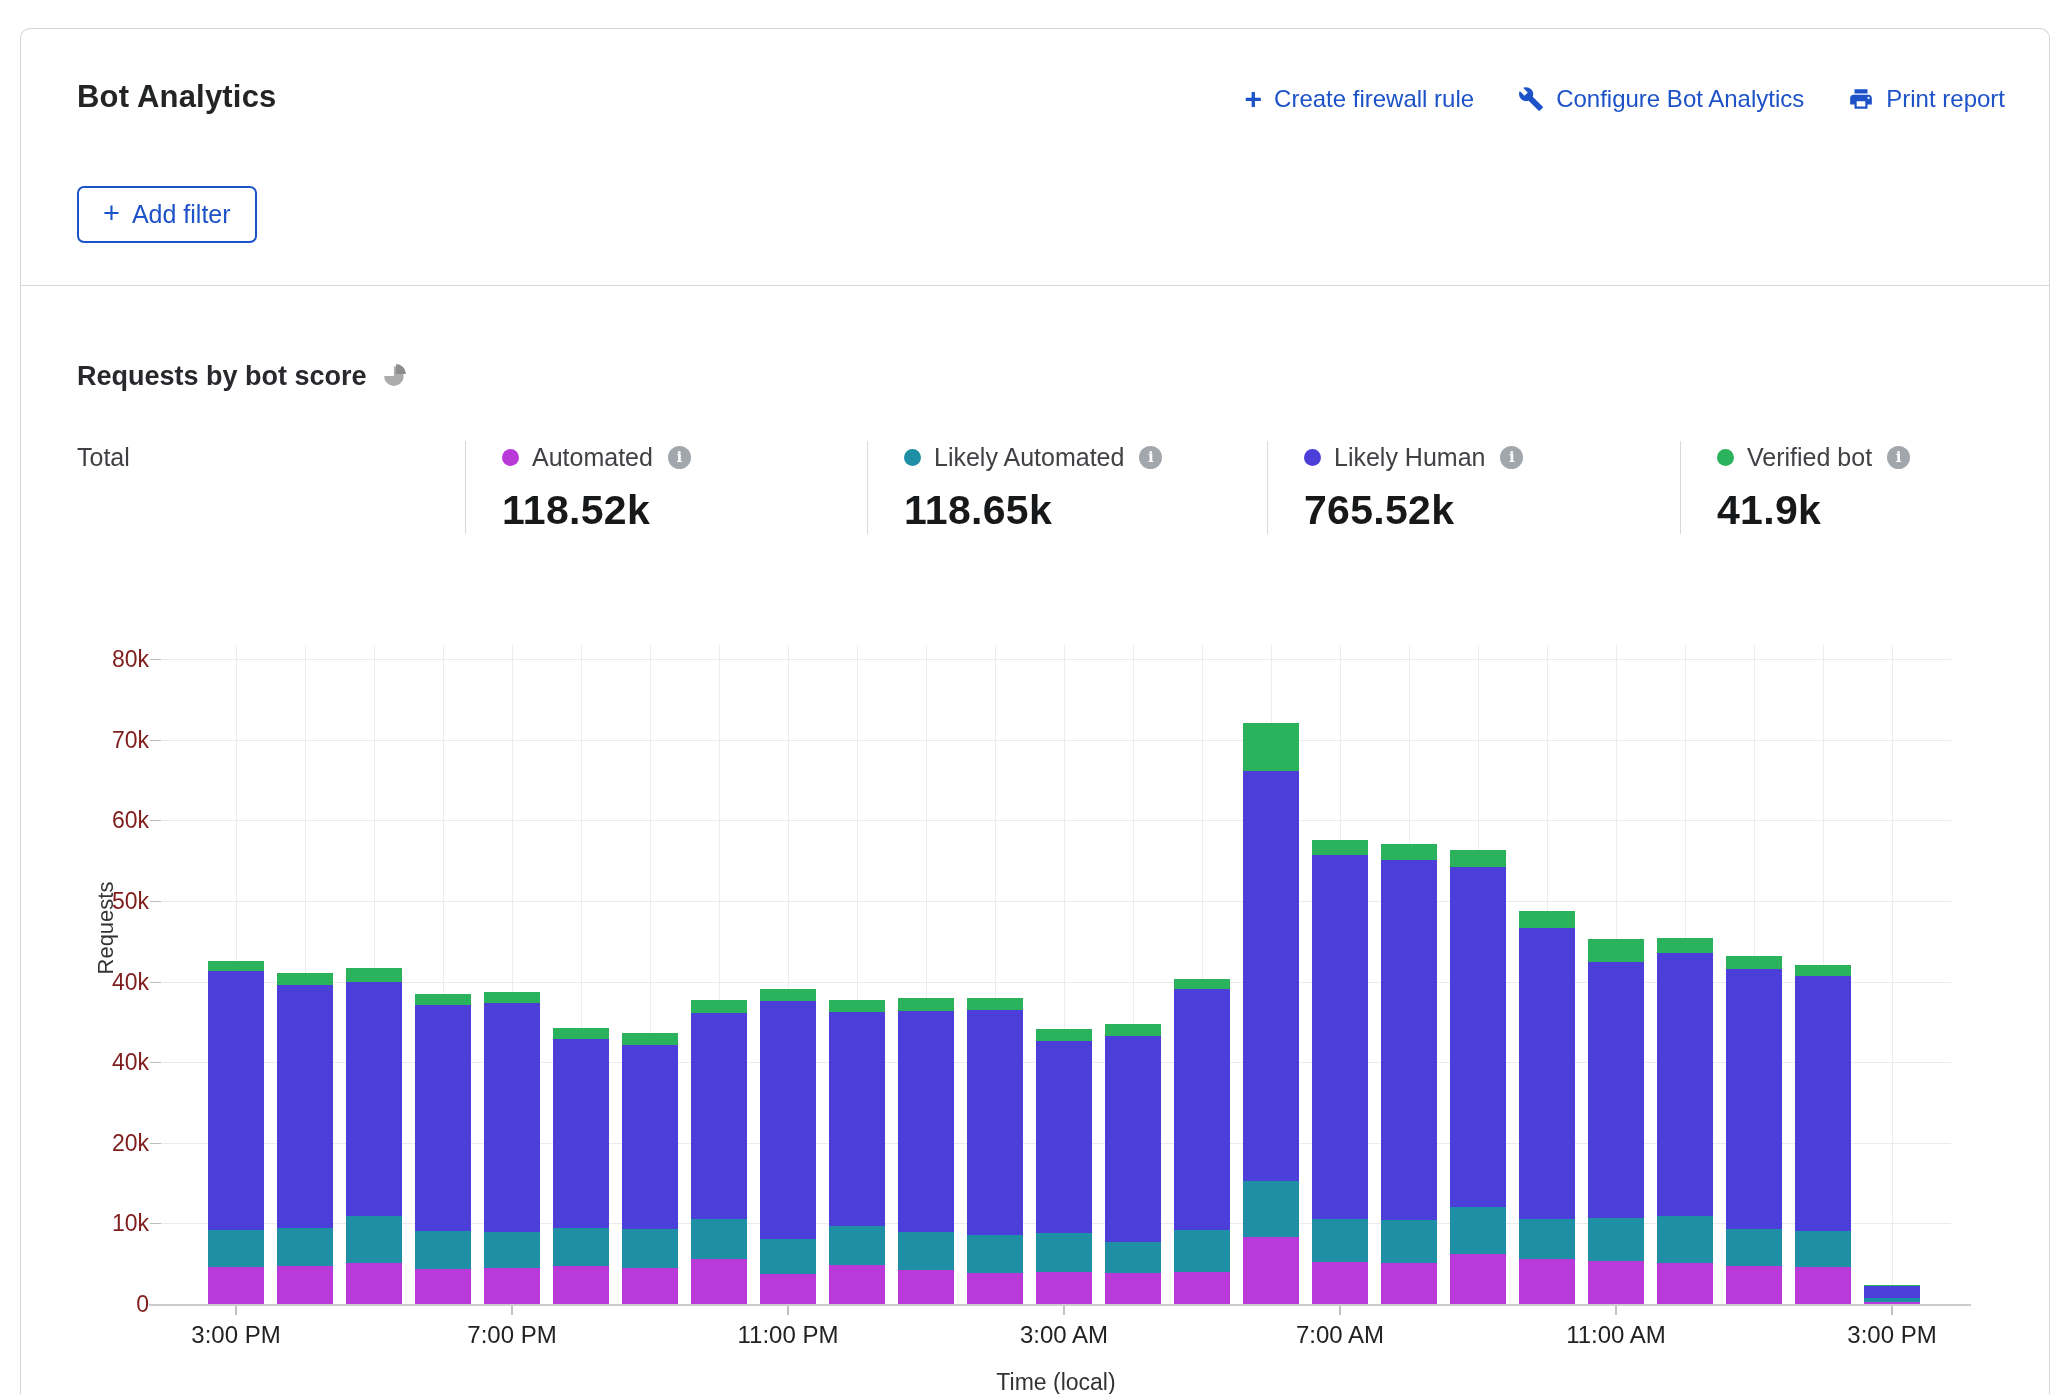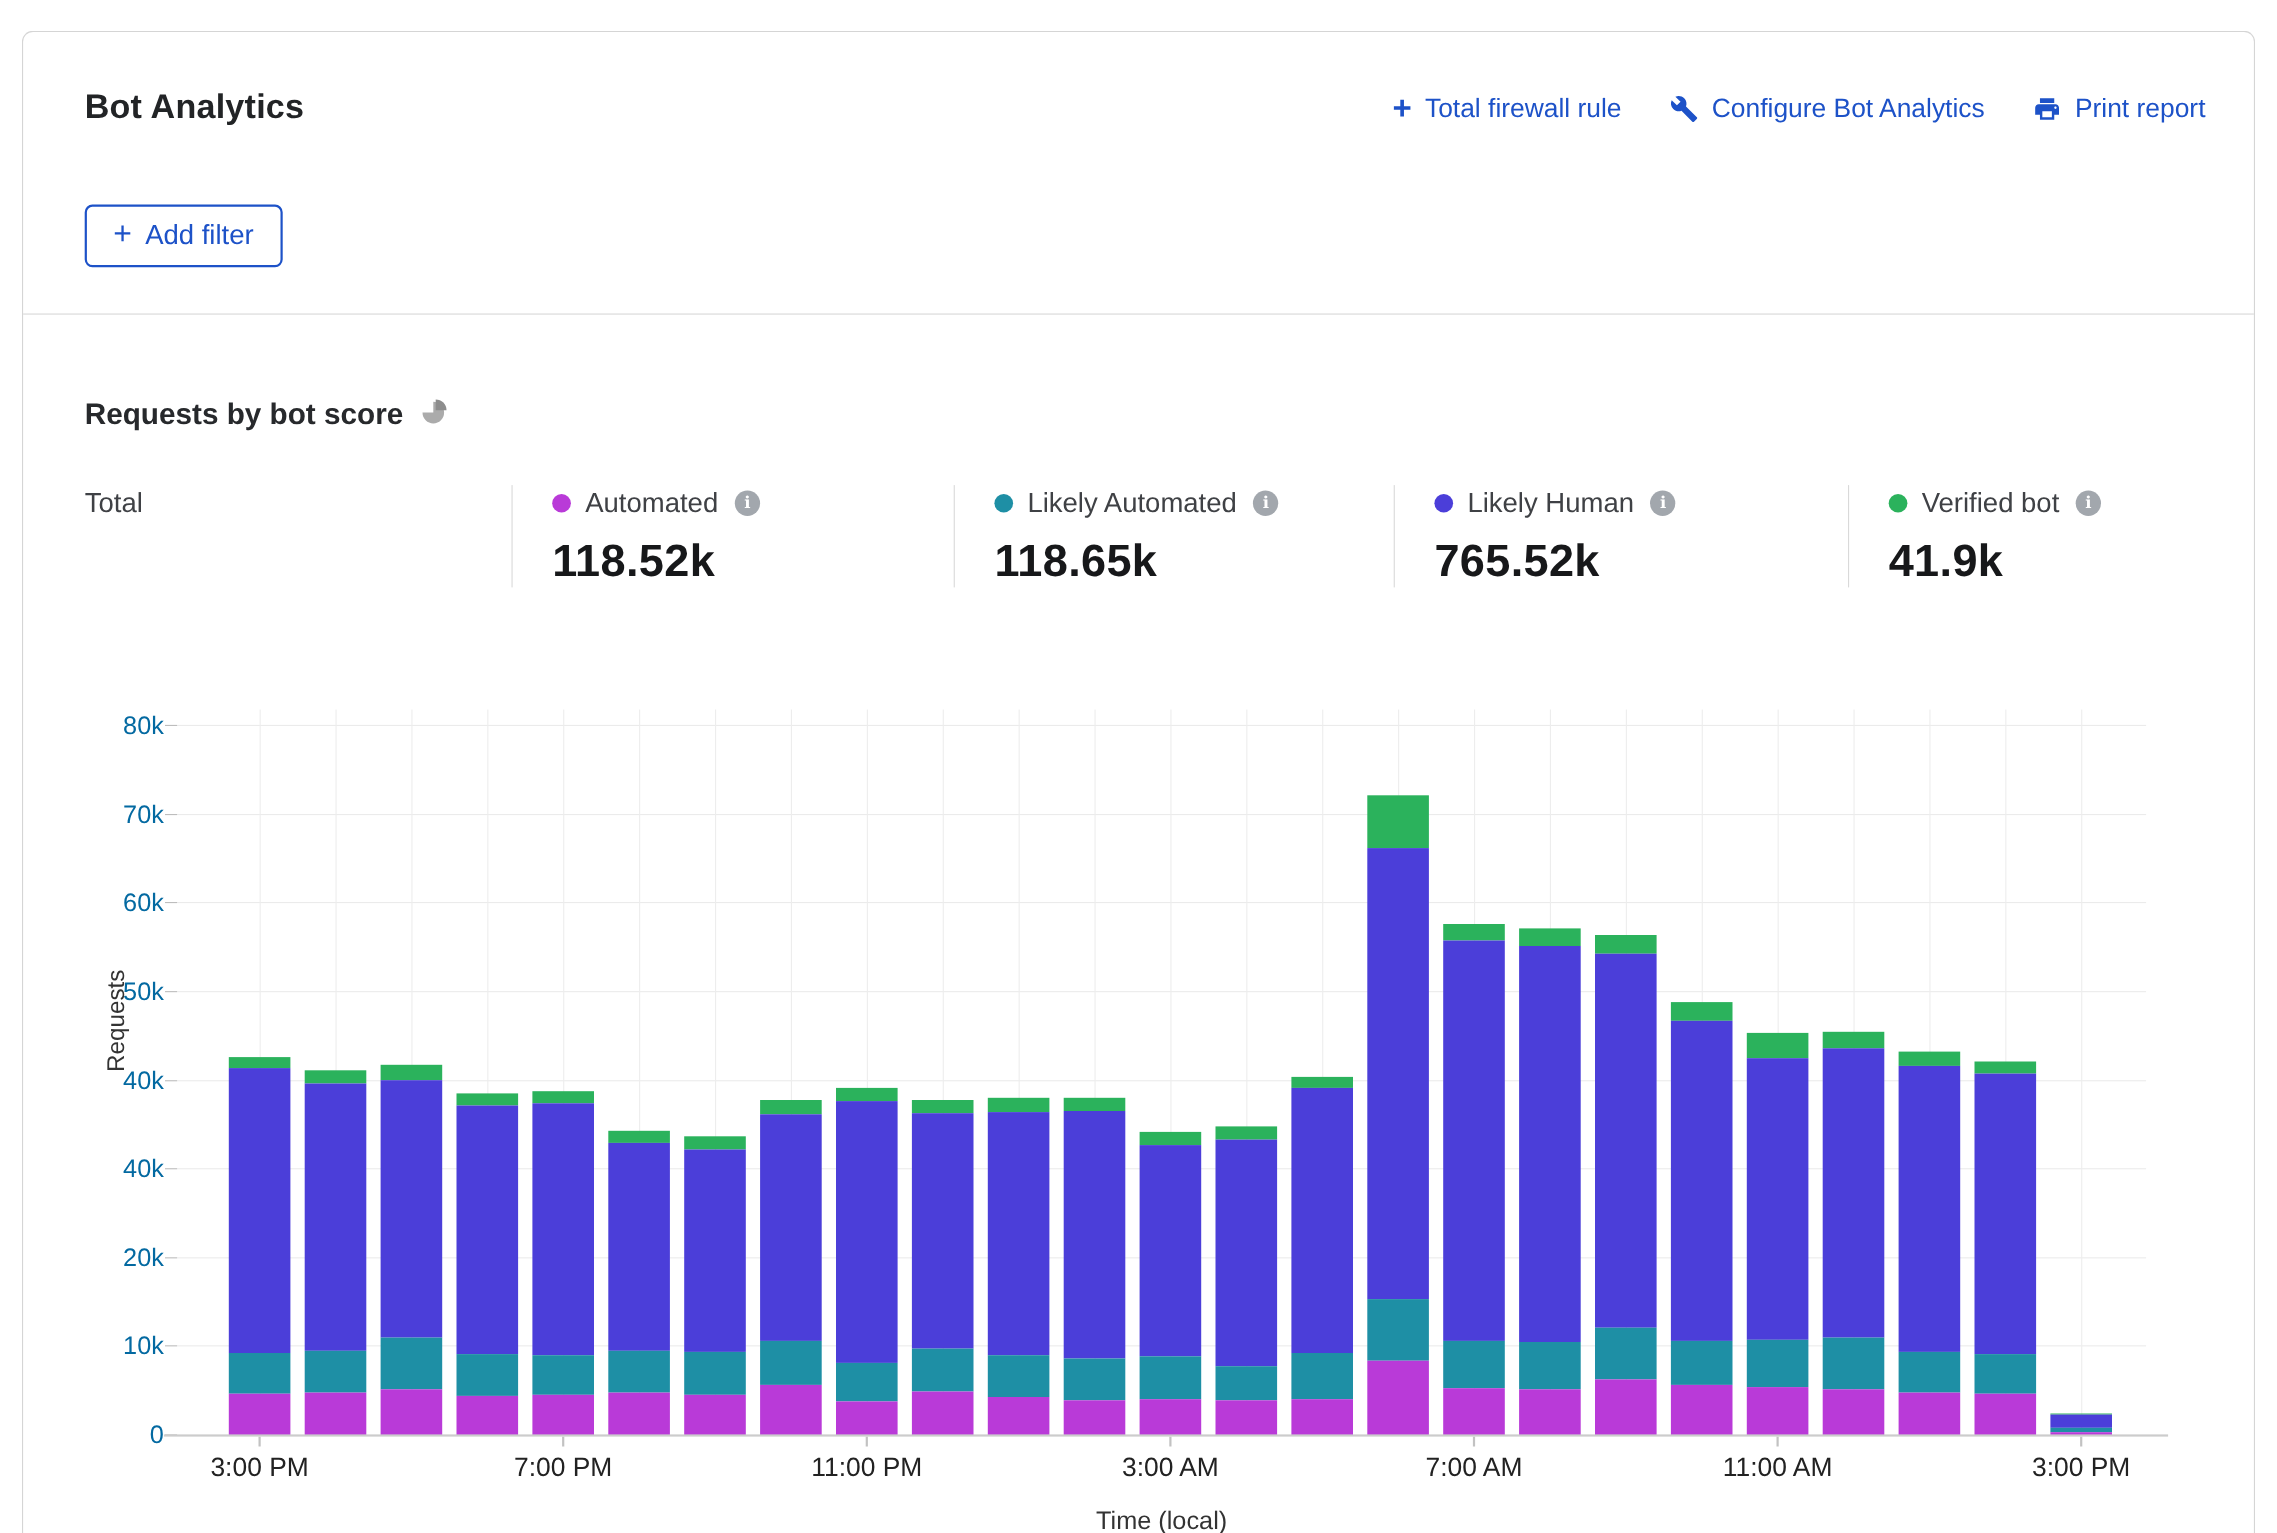--- a/index.html
+++ b/index.html
@@ -41,41 +41,41 @@
     font-size: 15px; font-weight: 700; display: flex; align-items: center; justify-content: center;
     font-family: "DejaVu Serif", serif; cursor: pointer; flex: none; margin-left: 2px; }
   .stat-value { font-size: 41px; font-weight: 700; color: #17181a; margin-top: 14px; letter-spacing: .3px; }
   
   .chart-wrap { position: absolute; left: 56px; top: 616px; width: 1920px; height: 770px; }
   .plot { position: absolute; left: 84px; top: 0; width: 1790px; height: 660px; }
   .hgrid { position: absolute; left: 0; width: 100%; height: 1px; background: #ebebeb; }
   .vgrid { position: absolute; top: 0; width: 1px; height: 660px; background: #ededed; }
   .baseline { position: absolute; left: -12px; width: 1822px; bottom: -1px; height: 2px; background: #cccccc; }
   .ytick-stub { position: absolute; width: 11px; height: 1px; background: #bdbdbd; }
-  .ylab { position: absolute; left: 0; width: 72px; text-align: right; font-size: 23px; color: #0369a1; }
+  .ylab { position: absolute; left: 0; width: 72px; text-align: right; font-size: 23px; color: #7f1d1d; }
   .xtick-stub { position: absolute; width: 2px; height: 9px; background: #c2c2c2; top: 661px; }
   .xlab { position: absolute; top: 676px; width: 160px; text-align: center; font-size: 24px; color: #222; }
   .bar { position: absolute; bottom: 0; width: 56px; display: flex; flex-direction: column-reverse; }
   .seg { width: 100%; }
   .axis-title-y { position: absolute; left: -36px; top: 270px; width: 130px; text-align: center;
     font-size: 22px; color: #333; transform: rotate(-90deg); }
   .axis-title-x { position: absolute; left: 899px; top: 724px; width: 160px; text-align: center;
     font-size: 23px; color: #333; }
 </style>
 </head>
 <body>
 
 <div class="card">
   <div class="card-header">
     <div class="page-title">Bot Analytics</div>
 
     <div class="actions">
       <div class="action-link">
         <span class="plus">+</span>
-        <span>Total firewall rule</span>
+        <span>Create firewall rule</span>
       </div>
       <div class="action-link">
         <span>
           <svg width="26" height="26" viewBox="0 0 24 24" fill="#1d52c8">
               <path d="M22.7 19l-9.1-9.1c.9-2.3.4-5-1.5-6.9-2-2-5-2.4-7.4-1.3L9 6 6 9 1.6 4.7C.4 7.1.9 10.1 2.9 12.1c1.9 1.9 4.6 2.4 6.9 1.5l9.1 9.1c.4.4 1 .4 1.4 0l2.3-2.3c.5-.4.5-1.1.1-1.4z"></path>
             </svg>
         </span>
         <span>Configure Bot Analytics</span>
       </div>
       <div class="action-link">

